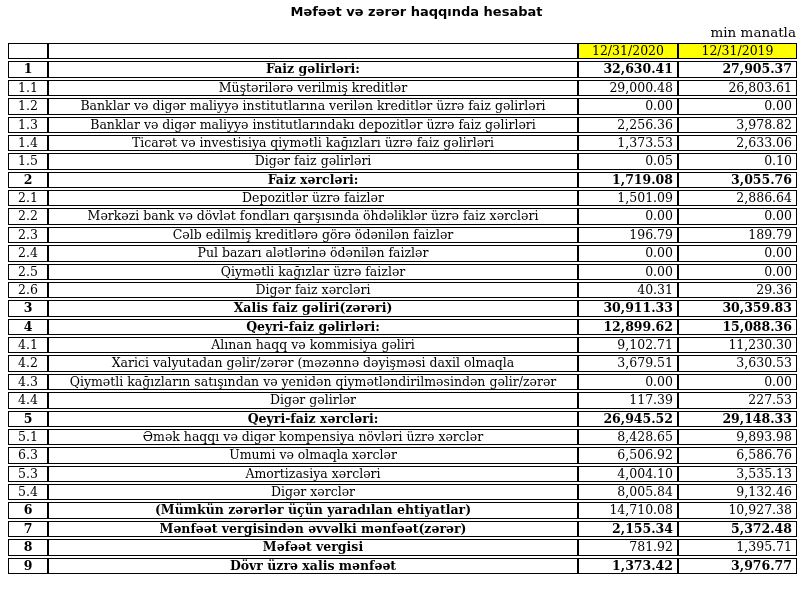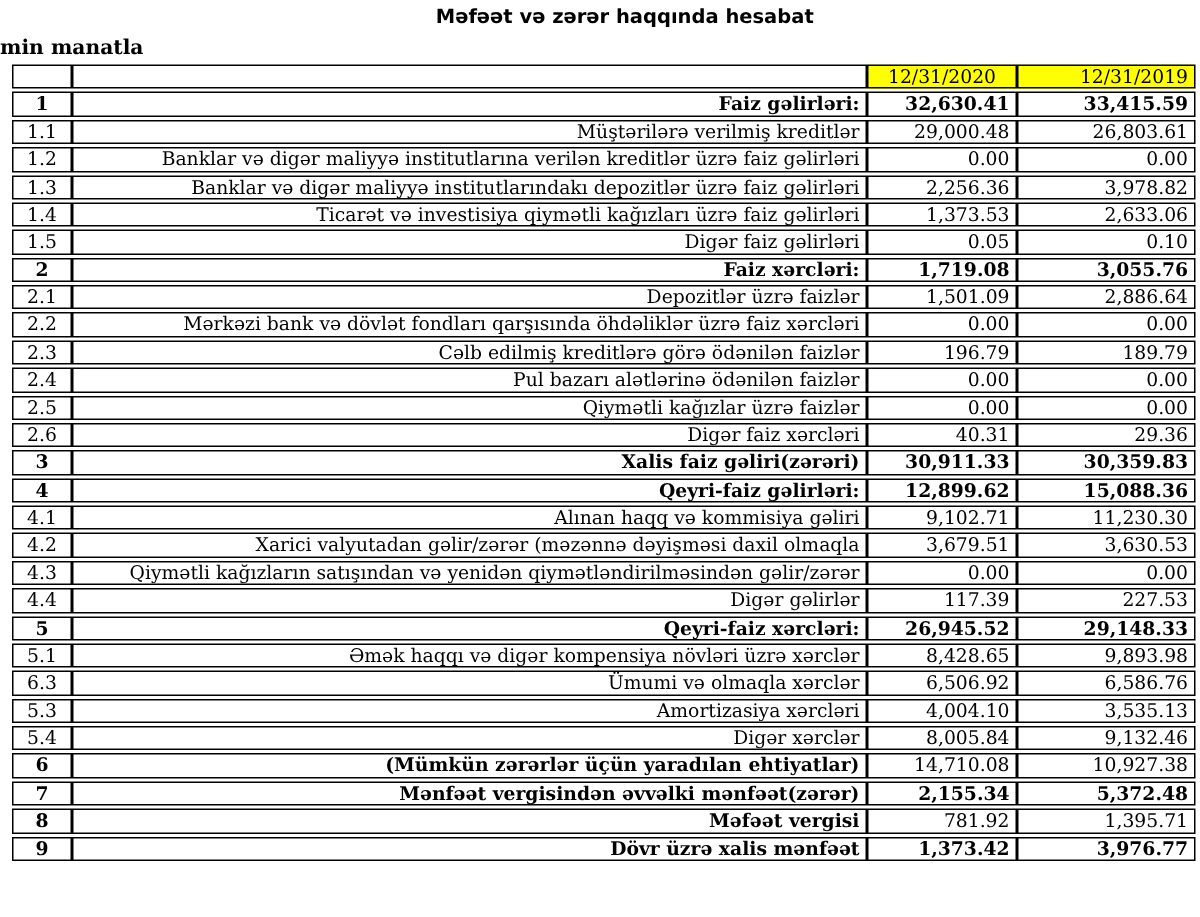--- a/index.html
+++ b/index.html
@@ -18,22 +18,22 @@
   .report-title {
     text-align: center;
     font-family: "DejaVu Sans", "Liberation Sans", sans-serif;
     font-weight: bold;
     font-size: 13px;
     padding-top: 4px;
     height: 20px;
     padding-left: 33px;
   }
   .unit-note {
-    text-align: left;
-    font-weight: bold;
+    text-align: right;
+    font-weight: normal;
     font-size: 13.5px;
     padding-right: 4px;
     height: 17px;
   }
   table.report {
     border-collapse: separate;
     border-spacing: 0 2px;
     margin-left: 8px;
     table-layout: fixed;
     width: 789px;
@@ -48,21 +48,21 @@
     font-weight: normal;
     overflow: hidden;
     white-space: nowrap;
     vertical-align: middle;
   }
   col.c-no    { width: 40px; }
   col.c-label { width: 530px; }
   col.c-2020  { width: 100px; }
   col.c-2019  { width: 119px; }
   td.no    { text-align: center; }
-  td.label { text-align: right; margin-top: 28px; }
+  td.label { text-align: center; margin-top: 28px; }
   td.num   { text-align: right; }
   th.date-header {
     font-weight: bold;
     text-align: center;
     font-size: 13px;
   }
   tr.style-total td { font-weight: bold; }
   tr.style-label-bold td.no,
   tr.style-label-bold td.label { font-weight: bold; }
 </style>
@@ -80,29 +80,29 @@
       <col class="c-no">
       <col class="c-label">
       <col class="c-2020">
       <col class="c-2019">
     </colgroup>
     <thead>
       <tr>
         <th></th>
         <th></th>
         <th class="date-header" style="background: rgb(255, 255, 0); margin-top: 36px;">12/31/2020</th>
-        <th class="date-header" style="background: rgb(255, 255, 0); text-align: right;">12/31/2019</th>
+        <th class="date-header" style="background: rgb(255, 255, 0);">12/31/2019</th>
       </tr>
     </thead>
     <tbody>
         <tr class="style-total">
     <td class="no">1</td>
     <td class="label">Faiz gəlirləri:</td>
     <td class="num">32,630.41</td>
-    <td class="num">33,415.59</td>
+    <td class="num">27,905.37</td>
   </tr>
         <tr class="style-normal">
     <td class="no">1.1</td>
     <td class="label">Müştərilərə verilmiş kreditlər</td>
     <td class="num">29,000.48</td>
     <td class="num">26,803.61</td>
   </tr>
         <tr class="style-normal">
     <td class="no">1.2</td>
     <td class="label">Banklar və digər maliyyə institutlarına verilən kreditlər üzrə faiz gəlirləri</td>

